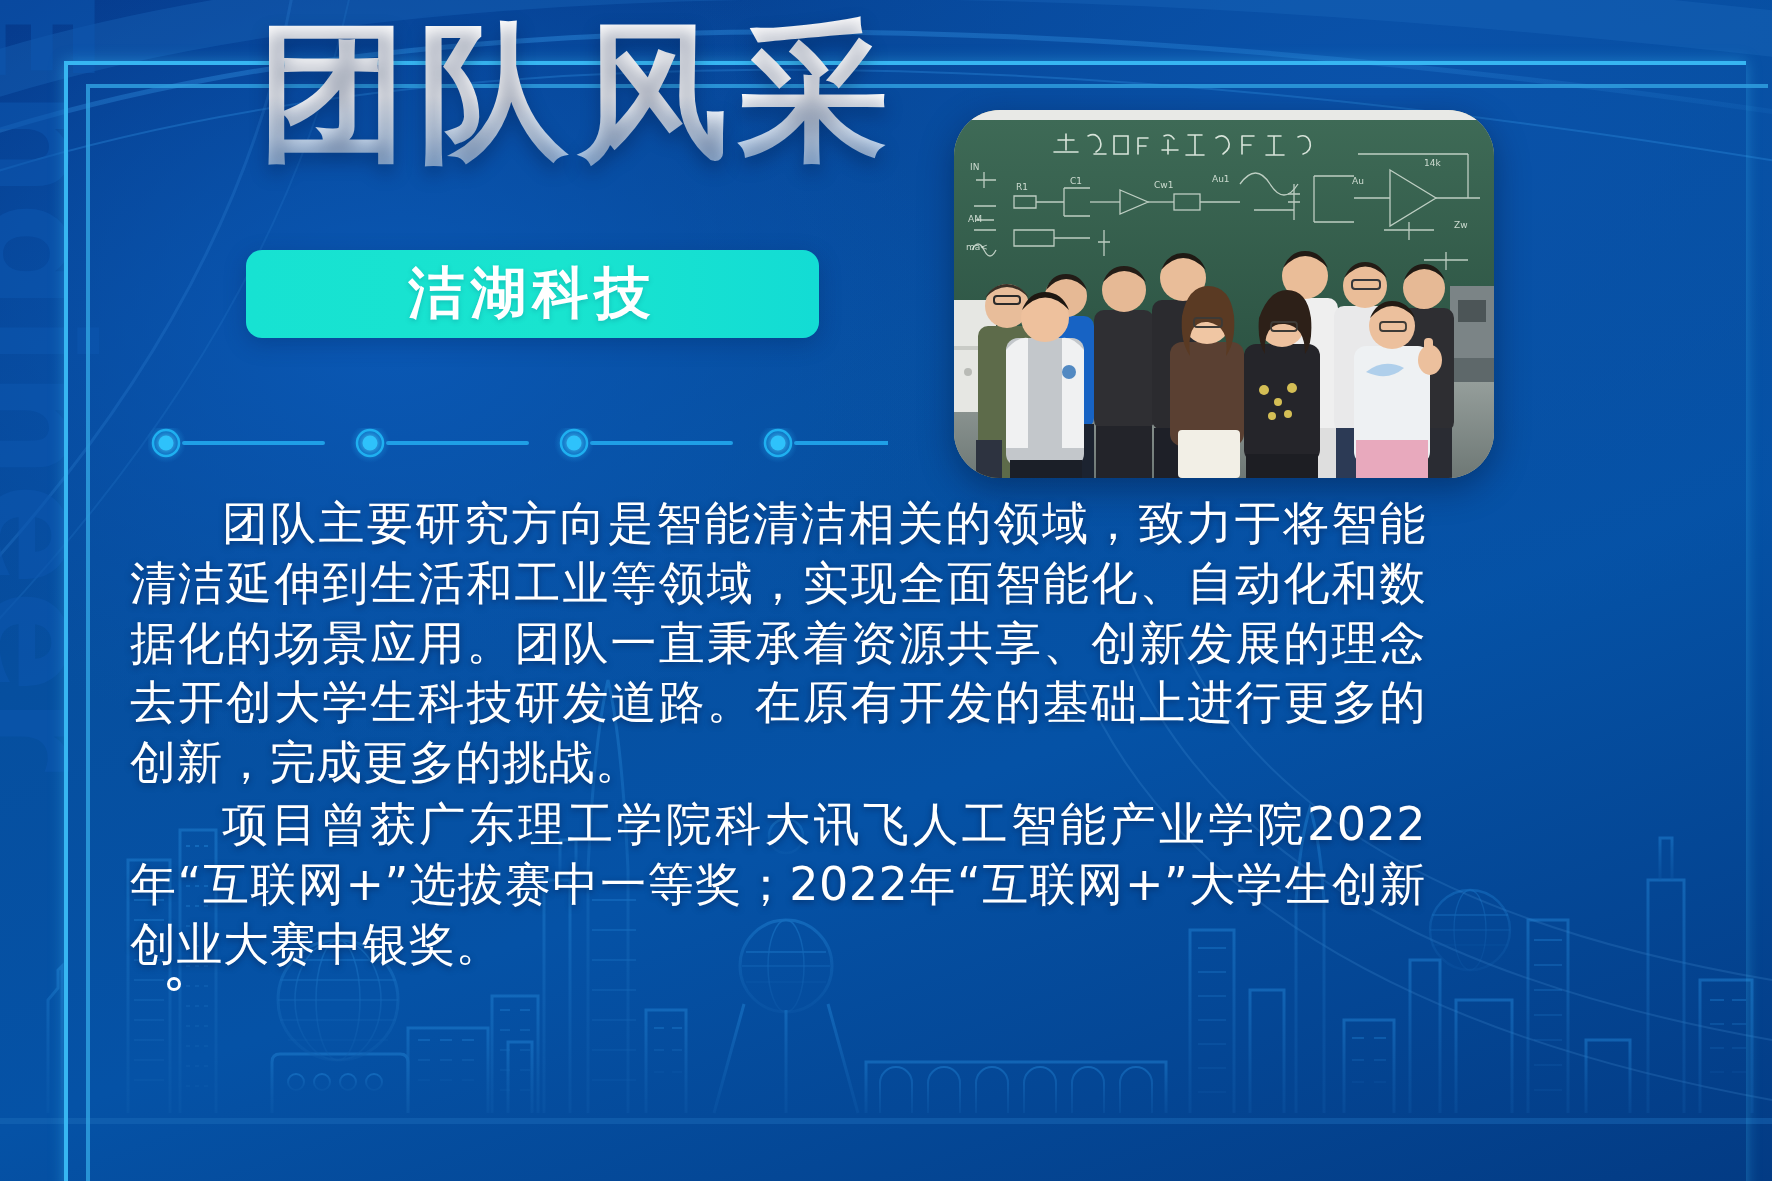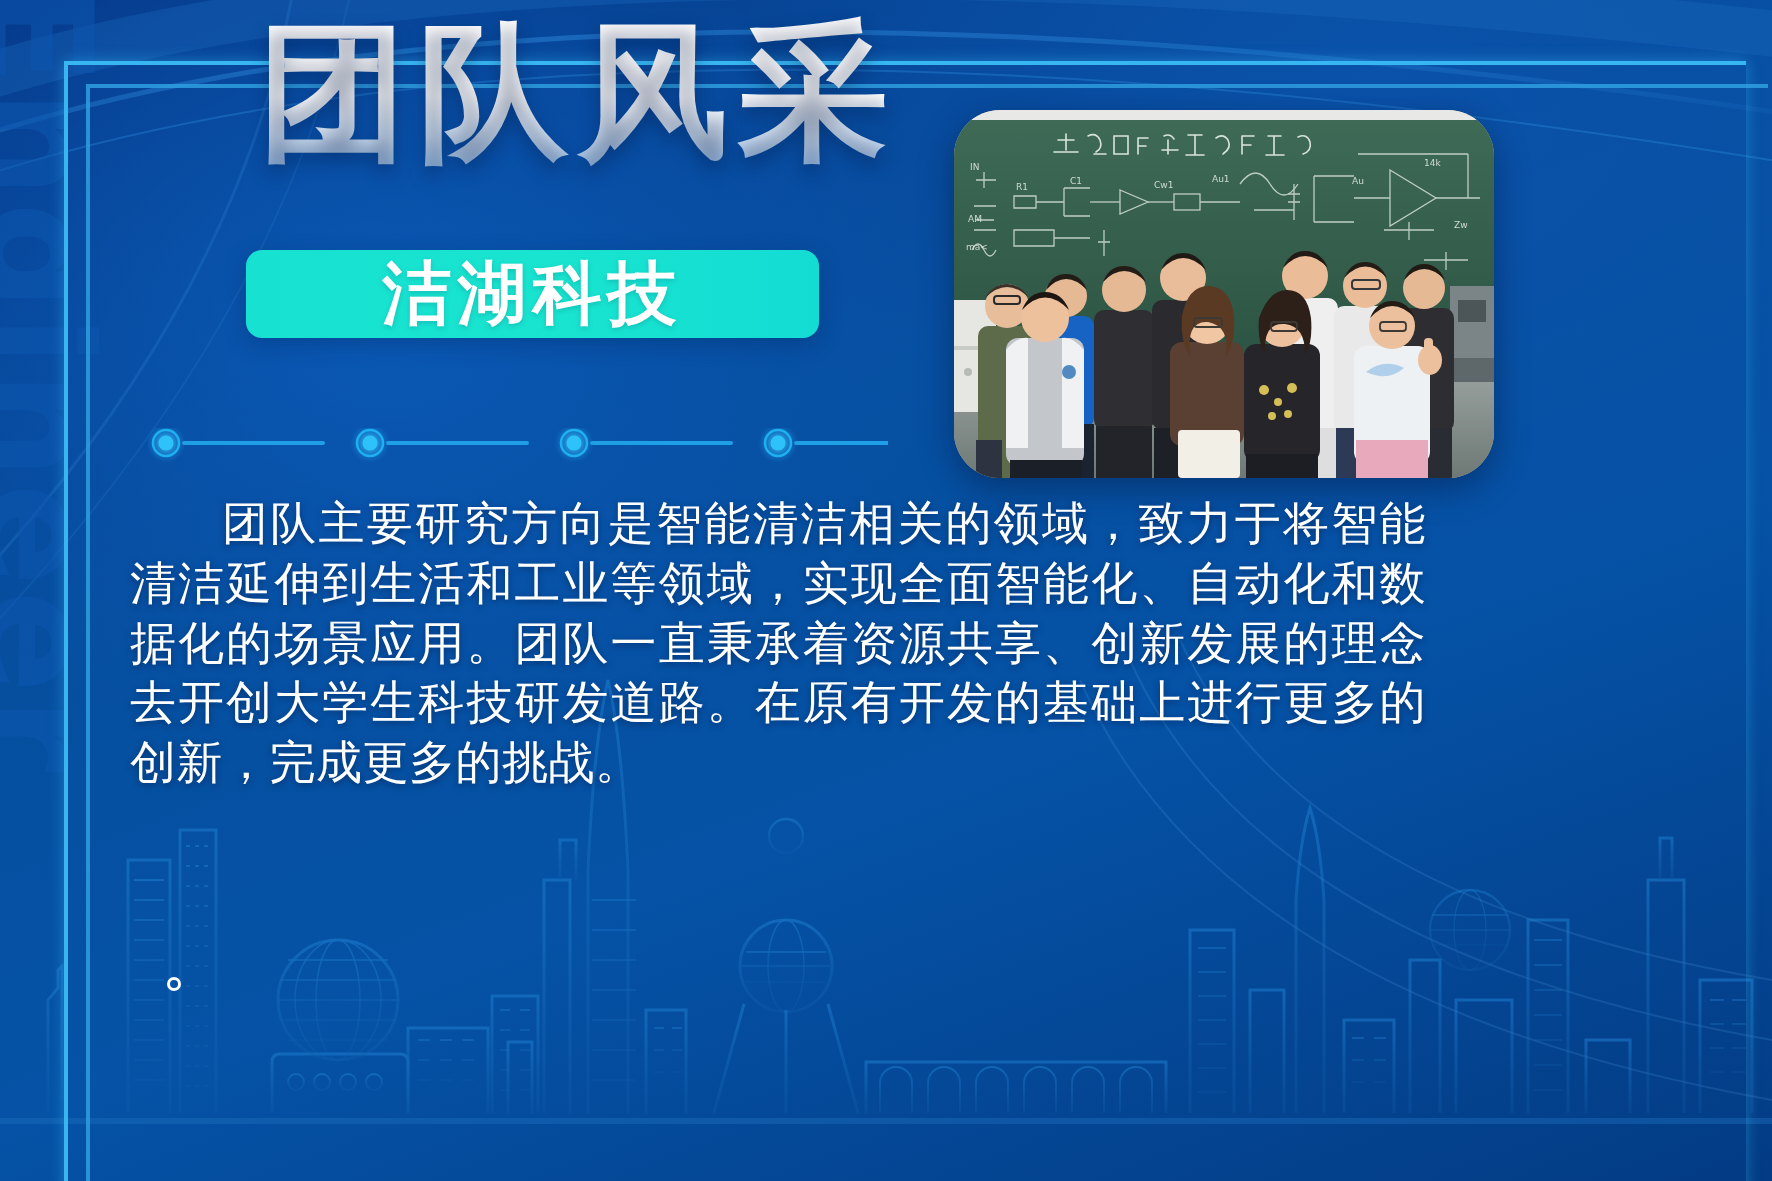--- a/index.html
+++ b/index.html
@@ -60,21 +60,21 @@
   
   .badge{
     position:absolute;left:246px;top:250px;
     width:573px;height:88px;
     background:linear-gradient(90deg,#17e2d2 0%,#19e4cf 55%,#13dcd4 100%);
     border-radius:16px;
     display:flex;align-items:center;justify-content:center;
     box-shadow:0 6px 22px rgba(0,30,80,.28);
   }
   .badge span{
-    color:#ffffff;font-size:69px;font-weight:900;letter-spacing:6px;
+    color:#ffffff;font-size:56px;font-weight:900;letter-spacing:6px;
     font-family:Liberation Mono, monospace;
     text-shadow:0 2px 5px rgba(0,90,110,.25);
   }
 
   
   .divider{
     position:absolute;left:148px;top:428px;
     width:740px;height:42px;
   }
 
@@ -465,15 +465,16 @@
 
       <g>
         <ellipse cx="476" cy="250" rx="12" ry="15" fill="#ecc09d"></ellipse>
         <rect x="470" y="228" width="9" height="20" rx="4" fill="#ecc09d"></rect>
       </g>
     </svg>
   </div>
 
   <div class="body-text">
     <p>团队主要研究方向是智能清洁相关的领域，致力于将智能清洁延伸到生活和工业等领域，实现全面智能化、自动化和数据化的场景应用。团队一直秉承着资源共享、创新发展的理念去开创大学生科技研发道路。在原有开发的基础上进行更多的创新，完成更多的挑战。</p>
+    <p>项目曾获广东理工学院科大讯飞人工智能产业学院2022年“互联网+”选拔赛中一等奖；2022年“互联网+”大学生创新创业大赛中银奖。</p>
   </div>
 
 </div>
 
 </body></html>

